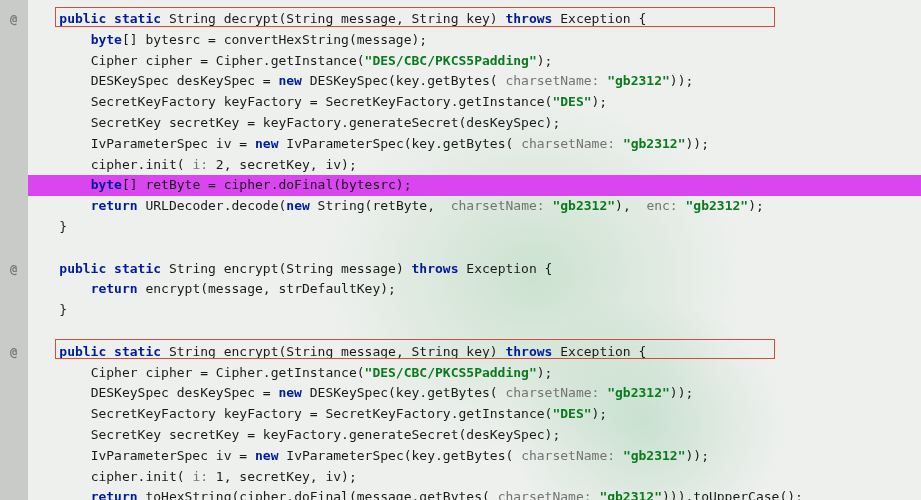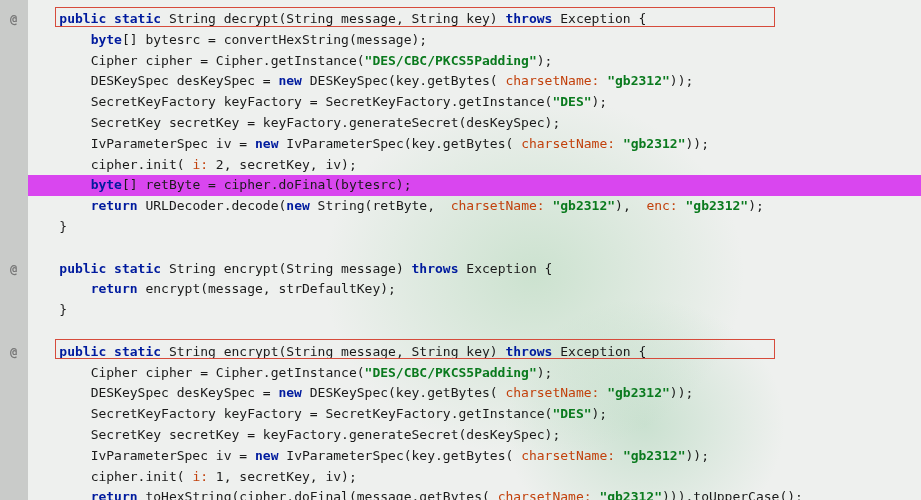--- a/index.html
+++ b/index.html
@@ -50,21 +50,21 @@
   .line {
     height: 20.8px;
     line-height: 20.8px;
     position: relative;
   }
   .line.hl {
     background: #d946ef;
   }
   .kw { color: #001b9e; font-weight: bold; }
   .str { color: #0a7a1e; font-weight: bold; }
-  .hint { color: #c2410c; }
+  .hint { color: #737373; }
   .txt { color: #1a1a1a; }
   .box {
     position: absolute;
     border: 1px solid #d64b3b;
     z-index: 3;
     pointer-events: none;
   }
 </style>
 </head>
 <body>

